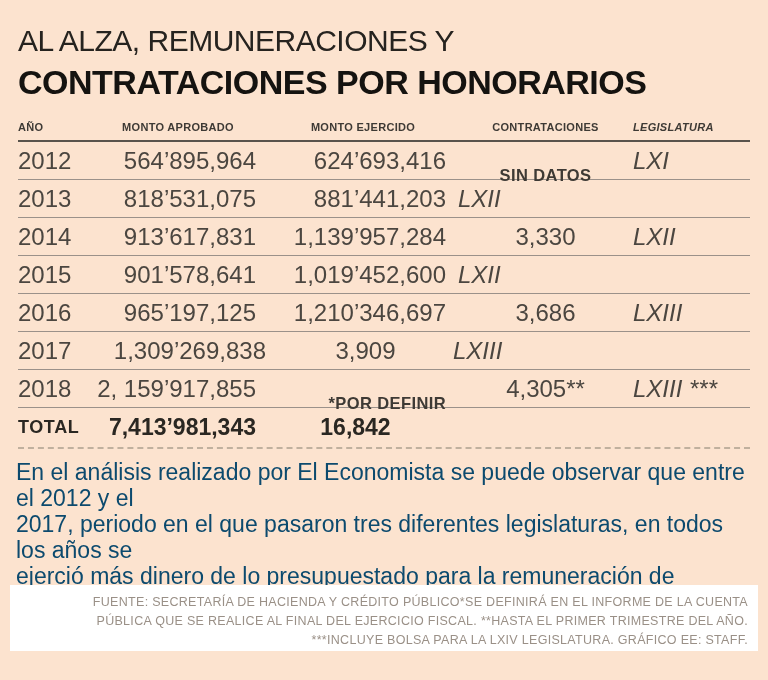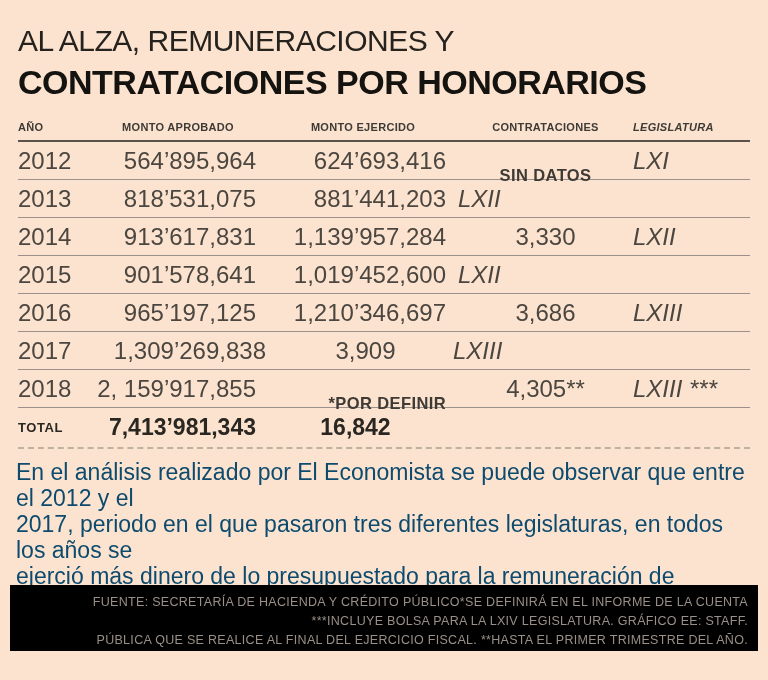--- a/index.html
+++ b/index.html
@@ -25,35 +25,35 @@
   .col-con { width:175px; text-align:center; }
   .col-leg { flex:1; text-align:left;font-style:italic; }
   .thead { padding-bottom:7px; border-bottom:2px solid #59534c; }
   .thead .c { font-size:11px; font-weight:700; color:#3e3a35; letter-spacing:0.3px; }
   .thead .col-apr, .thead .col-eje { text-align:center; padding-right:0; }
   .trow { height:37px; border-bottom:1px solid #9b918a; }
   .trow .c { font-size:24px; font-weight:400; color:#4b4640; }
   .caps { font-size:16.5px !important; font-weight:700 !important; letter-spacing:0.4px; color:#3e3a35 !important;margin-top:30px; }
   .total-row { height:39px; border-bottom:2px dashed #c0b09e; }
   .total-row .c { font-weight:700; color:#2a2722; }
-  .total-row .col-ano { font-size:13px; letter-spacing:0.6px; }
+  .total-row .col-ano { font-size:18px; letter-spacing:0.6px; }
   .total-row .num { font-size:23px; }
 
   
   .analysis {
     margin:10px 18px 0 16px;
     width:736px;
     font-size:23px; line-height:26px; color:#0c4a6e;
     white-space:pre-line;
   }
 
   
   .footer {
     position:absolute; left:10px; right:10px; top:585px; height:66px;
-    background:#000000;
+    background:#ffffff;
     box-sizing:border-box;
     padding:8px 10px 0 0;
     text-align:right;
     color:#9a9087;
     font-size:12.5px; line-height:19px; letter-spacing:0.3px;
   }
 </style>
 </head>
 <body>
 
@@ -134,17 +134,17 @@
     </div>
   </div>
 
   <div class="analysis">En el análisis realizado por El Economista se puede observar que entre el 2012 y el
 2017, periodo en el que pasaron tres diferentes legislaturas, en todos los años se
 ejerció más dinero de lo presupuestado para la remuneración de personal
 contrata–do por honorarios.</div>
 
   <div class="footer">
     <div>FUENTE: SECRETARÍA DE HACIENDA Y CRÉDITO PÚBLICO*SE DEFINIRÁ EN EL INFORME DE LA CUENTA</div>
+    <div>PÚBLICA QUE SE REALICE AL FINAL DEL EJERCICIO FISCAL. **HASTA EL PRIMER TRIMESTRE DEL AÑO.</div>
     <div>***INCLUYE BOLSA PARA LA LXIV LEGISLATURA. GRÁFICO EE: STAFF.</div>
-    <div>PÚBLICA QUE SE REALICE AL FINAL DEL EJERCICIO FISCAL. **HASTA EL PRIMER TRIMESTRE DEL AÑO.</div>
   </div>
 
 </div>
 
 </body></html>

